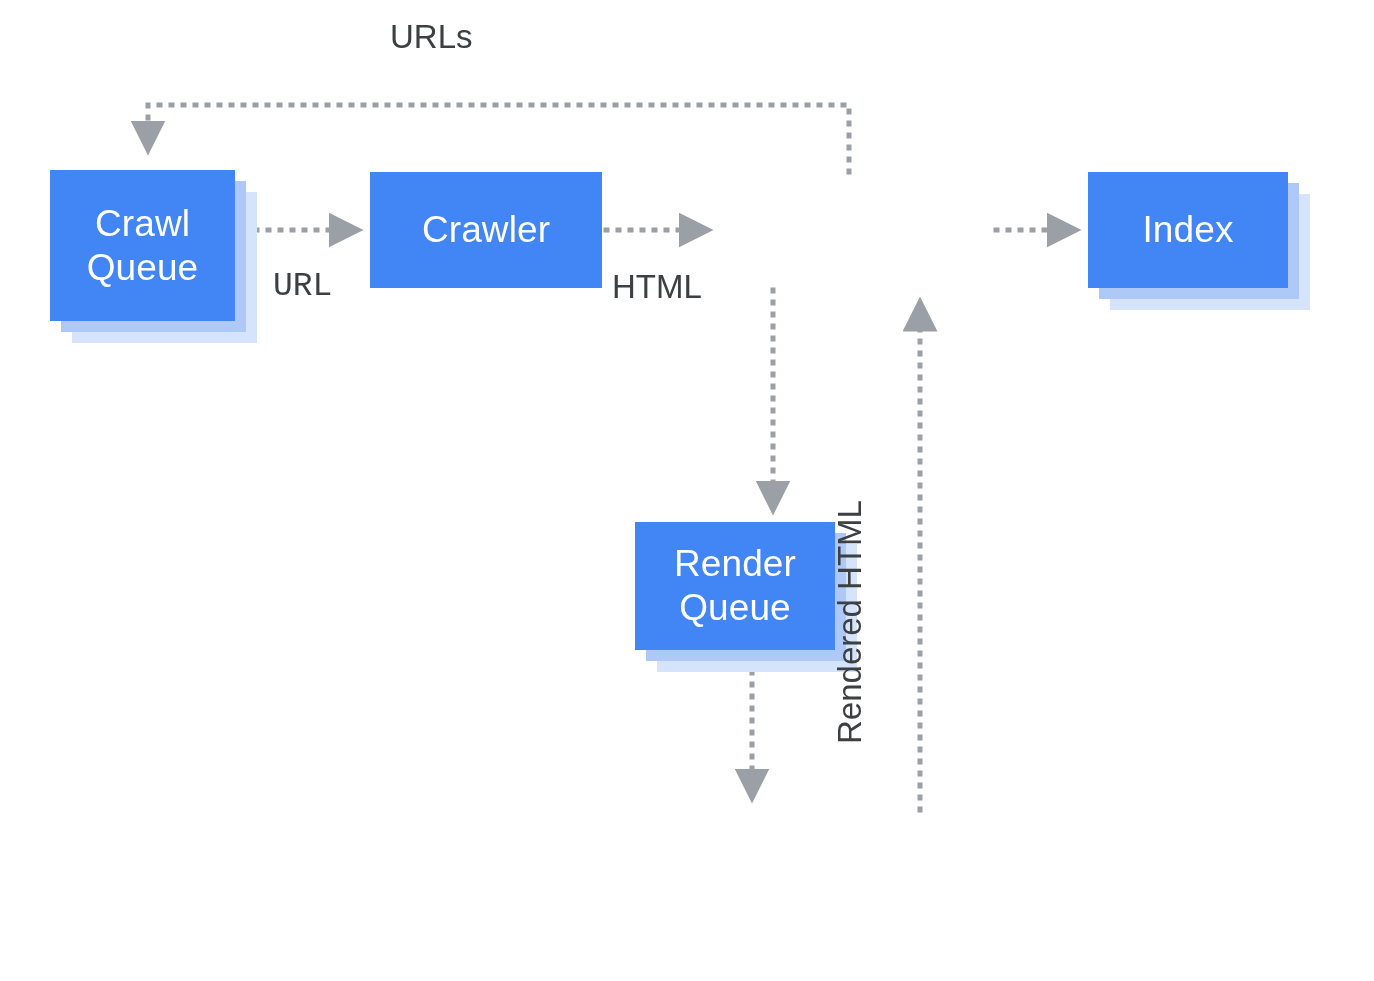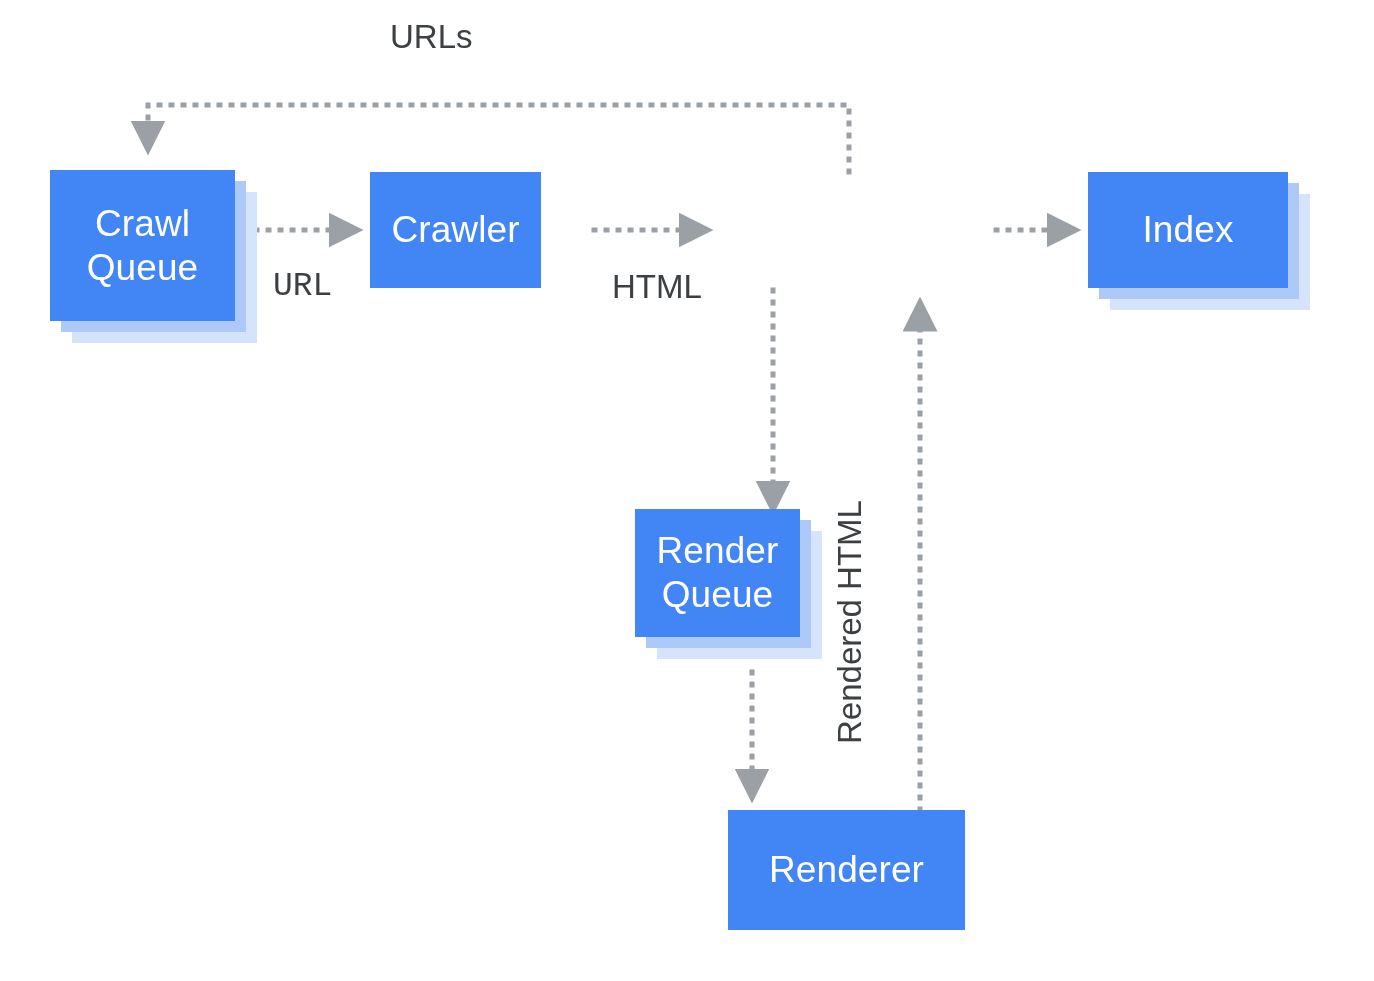--- a/index.html
+++ b/index.html
@@ -127,49 +127,44 @@
 
   <div class="node stacked" style="left:50px; top:170px; width:185px; height:151px;">
     <div class="shadow2"></div>
     <div class="shadow1"></div>
     <div class="face">
       <span class="label-text">Crawl
 Queue</span>
     </div>
   </div>
 
-  <div class="node" style="left:370px; top:172px; width:171px; height:116px;">
+  <div class="node" style="left:370px; top:172px; width:232px; height:116px;">
     <div class="face">
       <span class="label-text">Crawler</span>
     </div>
   </div>
 
 
   <div class="node stacked" style="left:1088px; top:172px; width:200px; height:116px;">
     <div class="shadow2"></div>
     <div class="shadow1"></div>
     <div class="face">
       <span class="label-text">Index</span>
     </div>
   </div>
 
-  <div class="node stacked" style="left:635px; top:509px; width:165px; height:128px;">
+  <div class="node stacked" style="left:635px; top:522px; width:200px; height:128px;">
     <div class="shadow2"></div>
     <div class="shadow1"></div>
     <div class="face">
       <span class="label-text">Render
 Queue</span>
     </div>
   </div>
 
-  <div class="node" style="left:728px; top:810px; width:237px; height:120px;">
-    <div class="face">
-      <span class="label-text">Renderer</span>
-    </div>
-  </div>
 
   <div class="edge-label" style="left:390px; top:20px;">URLs</div>
 
   <div class="edge-label" style="left:273px; top:270px;font-family:Liberation Mono, monospace;">URL</div>
 
   <div class="edge-label" style="left:612px; top:270px;">HTML</div>
 
   <div class="edge-label vertical" style="left:866px; top:711px;">Rendered HTML</div>
 
 </div>

